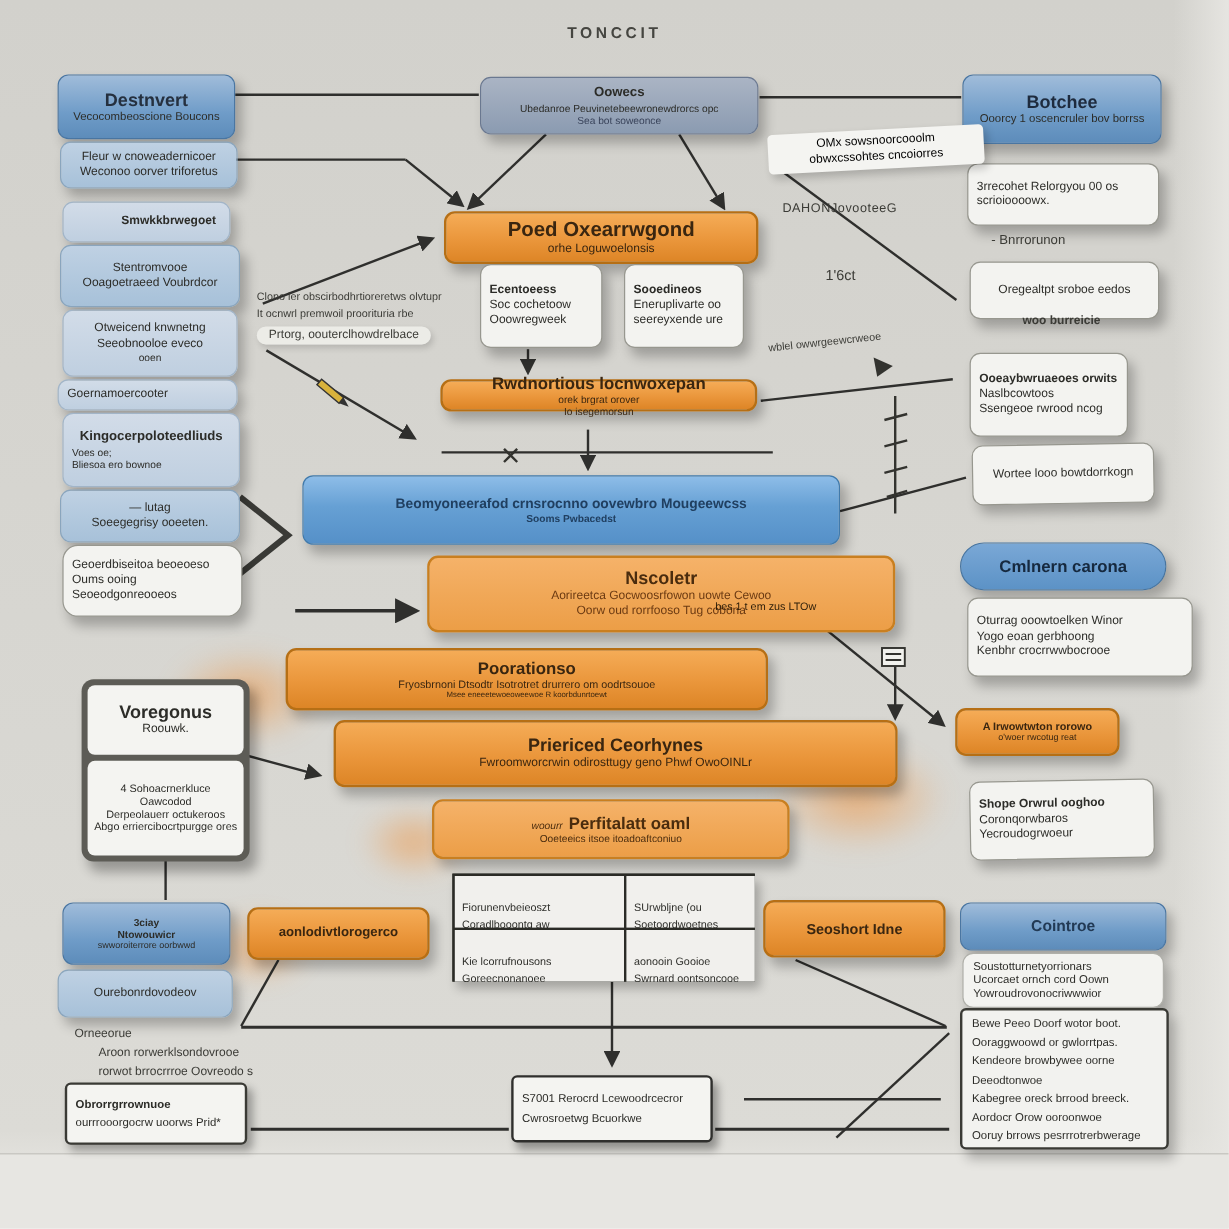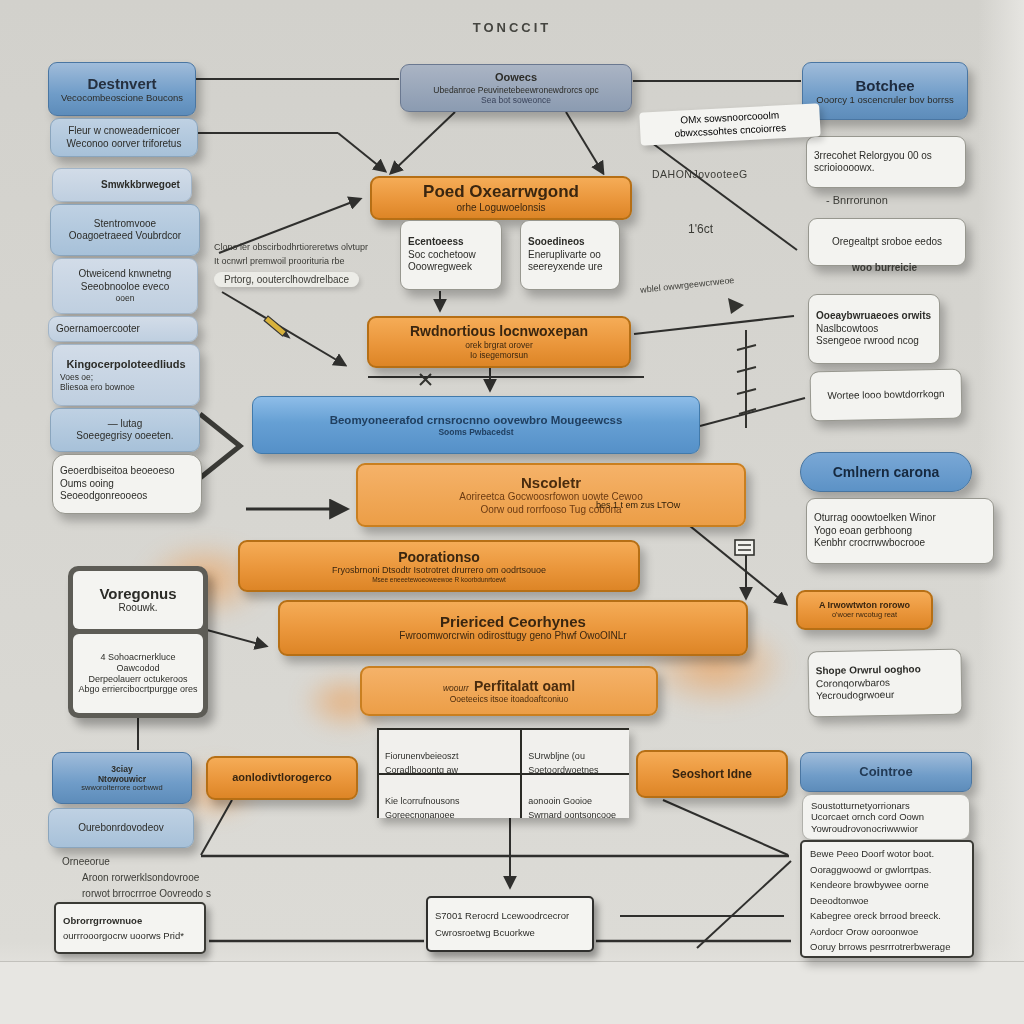--- a/index.html
+++ b/index.html
@@ -159,21 +159,21 @@
   <div class="box white-box" style="left:400px;top:220px;width:102px;height:70px;align-items:flex-start;">
     <div class="t-sm" style="font-weight:bold;">Ecentoeess</div>
     <div class="t-sm">Soc cochetoow</div>
     <div class="t-sm">Ooowregweek</div>
   </div>
   <div class="box white-box" style="left:520px;top:220px;width:100px;height:70px;align-items:flex-start;">
     <div class="t-sm" style="font-weight:bold;">Sooedineos</div>
     <div class="t-sm">Eneruplivarte oo</div>
     <div class="t-sm">seereyxende ure</div>
   </div>
-  <div class="box orange" style="left:367px;top:316px;width:264px;height:52px;">
+  <div class="box orange" style="left:367px;top:316px;width:264px;height:27px;">
     <div class="t-md" style="font-size:14px;">Rwdnortious locnwoxepan</div>
     <div class="t-xs">orek brgrat orover</div>
     <div class="t-xs">Io isegemorsun</div>
   </div>
   <div class="box blue-band" style="left:252px;top:396px;width:448px;height:58px;color:#203f60;">
     <div class="t-sm" style="font-weight:bold;font-size:11.5px;">Beomyoneerafod crnsrocnno oovewbro Mougeewcss</div>
     <div class="t-xs" style="font-weight:bold;">Sooms Pwbacedst</div>
   </div>
   <div class="box orange-lt" style="left:356px;top:463px;width:390px;height:64px;">
     <div class="t-big" style="font-size:15px;">Nscoletr</div>

